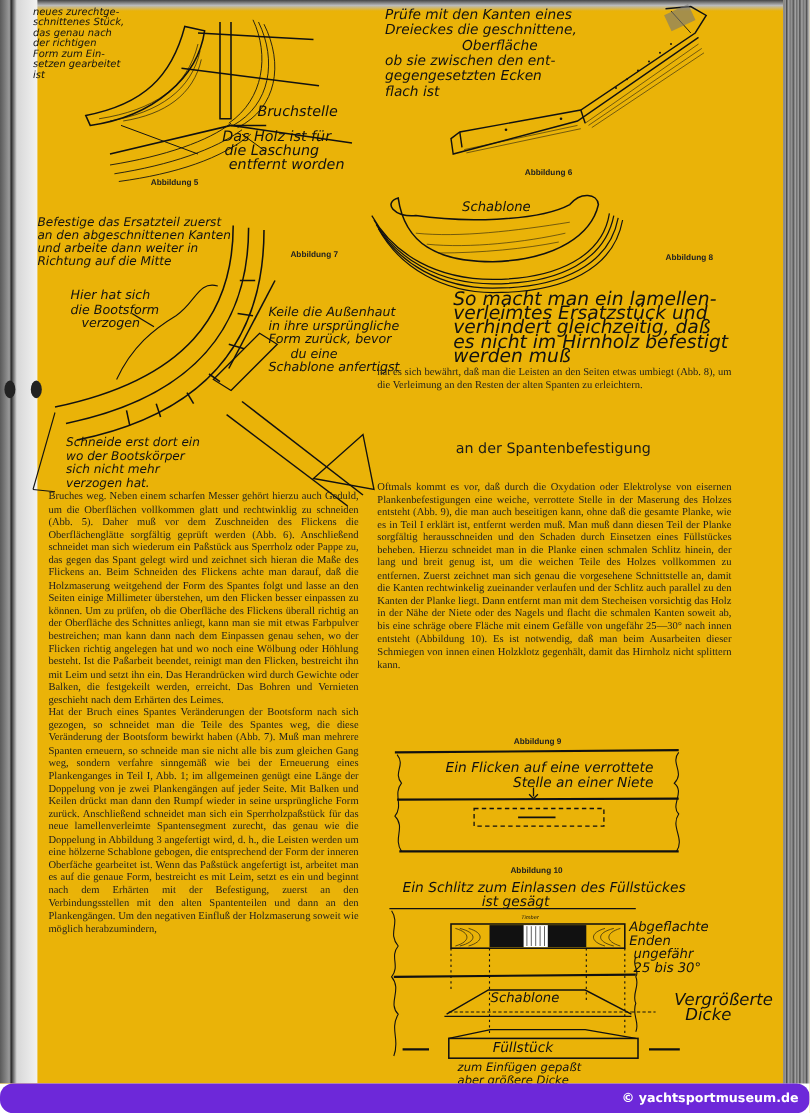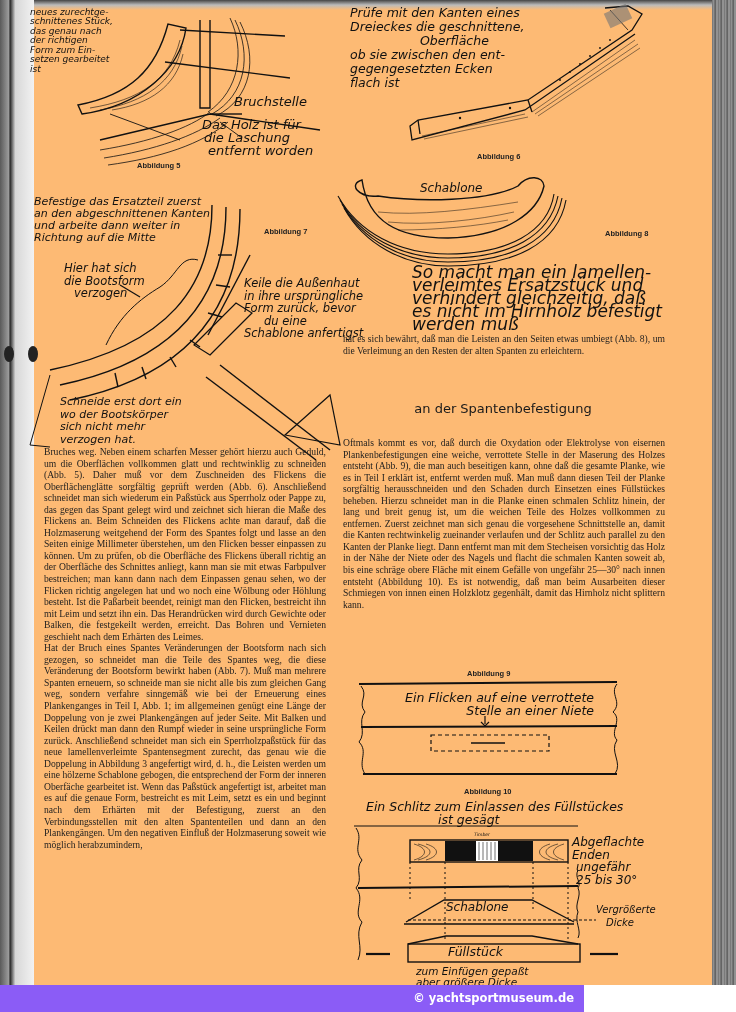--- a/index.html
+++ b/index.html
@@ -1,36 +1,36 @@
 <!DOCTYPE html>
 <html><head>
 <meta charset="utf-8">
 <style>
   * { box-sizing: border-box; margin: 0; padding: 0; }
   html, body { width: 736px; height: 1012px; background: #fff; overflow: hidden; }
   body { position: relative; font-family: "Liberation Serif", serif; color: #1a1a1a; }
 
-  .page { position: absolute; left: 0; top: 0; width: 712px; height: 985px; background: #fdba74; overflow: hidden; }
+  .page { position: absolute; left: 0; top: 0; width: 712px; height: 985px; background: #eab308; overflow: hidden; }
   .spine-shadow { position: absolute; left: 0; top: 0; width: 34px; height: 985px;
     background: linear-gradient(to right, #5a5a5a 0%, #9a9a9a 25%, #2b2b2b 30%, #d7d7d7 45%, #f2f2f2 100%); }
   .top-shadow { position: absolute; left: 0; top: 0; width: 712px; height: 10px;
     background: linear-gradient(to bottom, #444 0%, #bbb 50%, rgba(255,255,255,0) 100%); }
   .edge-stack { position: absolute; left: 712px; top: 0; width: 24px; height: 985px;
     background: repeating-linear-gradient(to right, #6f6f6f 0px, #9b9b9b 2px, #4d4d4d 3px, #a8a8a8 5px, #7c7c7c 6px); }
   .ring { position: absolute; width: 10px; height: 16px; border-radius: 50%; background: #222; }
 
   .hand { font-family: "DejaVu Sans", sans-serif; font-style: italic; color: #111; position: absolute; line-height: 1.05; }
   .caption { position: absolute; font-family: "Liberation Sans", sans-serif; font-weight: bold; font-size: 7.5px; color: #222; }
   svg.fig { position: absolute; overflow: visible; }
 
   .body-col { position: absolute; font-size: 9.6px; line-height: 11.55px; text-align: justify; color: #1e1e1e; }
   .body-col p { text-indent: 0; }
   .heading { position: absolute; text-align: center; font-family: "DejaVu Sans", sans-serif; font-size: 13px; line-height: 17px; color: #1a1a1a; width: 320px; }
 
-  .footer { position: absolute; left: 0; top: 985px; width: 584px; height: 27px; background: #8b5cf6; }
+  .footer { position: absolute; left: 0; top: 985px; width: 736px; height: 27px; background: #6d28d9; border-radius: 12px; }
   .footer .credit { position: absolute; right: 10px; top: 6px; color: #fff; font-family: "DejaVu Sans", sans-serif; font-weight: bold; font-size: 11.5px; }
 </style>
 </head>
 <body>
 
 <div class="page">
   <div class="top-shadow"></div>
   <div class="spine-shadow"></div>
   <div class="ring" style="left:4px;top:346px;"></div>
   <div class="ring" style="left:28px;top:346px;"></div>
@@ -265,21 +265,21 @@
       </g>
     </svg>
     <div style="position:absolute;left:474px;top:832px;font-family:'DejaVu Sans',sans-serif;font-size:4.5px;font-style:italic;color:#111;">Timber</div>
     <div class="hand" style="left:572px;top:836px;font-size:12px;line-height:12.5px;">
       <div>Abgeflachte</div>
       <div>Enden</div>
       <div style="padding-left:4px">ungefähr</div>
       <div style="padding-left:4px">25 bis 30°</div>
     </div>
     <div class="hand" style="left:446px;top:901px;font-size:12px;">Schablone</div>
-    <div class="hand" style="left:596px;top:903px;font-size:10px;line-height:13px;">
+    <div class="hand" style="left:613px;top:903px;font-size:15px;line-height:13px;">
       <div>Vergrößerte</div>
       <div style="padding-left:10px">Dicke</div>
     </div>
     <div class="hand" style="left:448px;top:945px;font-size:12.5px;">Füllstück</div>
     <div class="hand" style="left:416px;top:966px;font-size:10.5px;line-height:11px;">
       <div>zum Einfügen gepaßt</div>
       <div>aber größere Dicke</div>
     </div>
   </div>
 </div>

